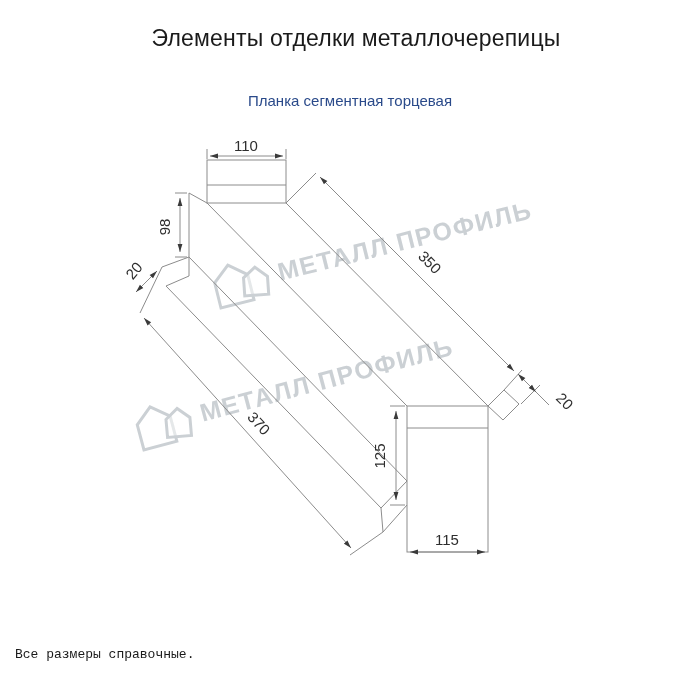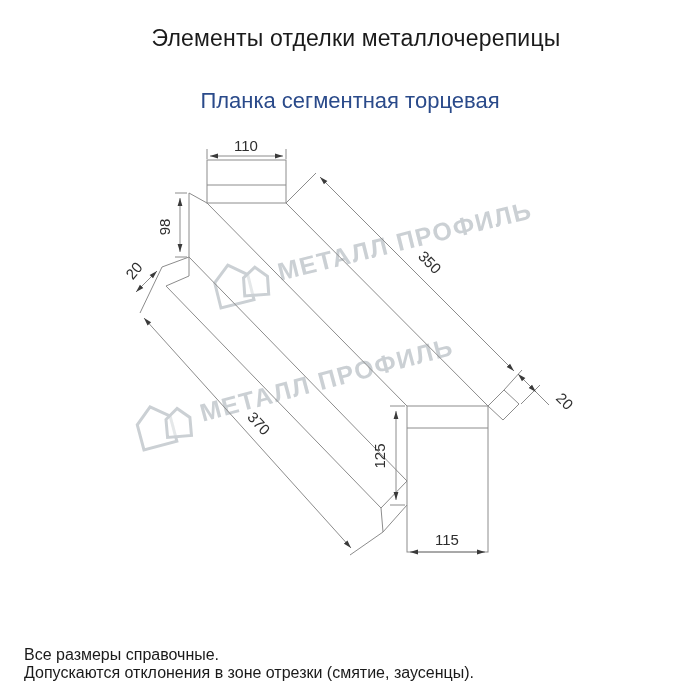--- a/index.html
+++ b/index.html
@@ -15,26 +15,26 @@
     overflow:hidden;
   }
   .page-title{
     position:absolute; top:25px; left:0; width:700px;
     text-align:center; font-size:23px; color:var(--text);
     letter-spacing:0.2px;
     padding-left:12px;
   }
   .drawing-title{
     position:absolute; top:92px; left:0; width:700px;
-    text-align:center; font-size:22px; line-height:18px;
+    text-align:center; font-size:15px; line-height:18px;
     color:var(--subtitle);
   }
   .notes{
-    position:absolute; left:24px; top:646px; width:600px;
-    font-size:16px; line-height:18px; color:var(--text);
+    position:absolute; left:15px; top:646px; width:600px;
+    font-size:13px; line-height:18px; color:var(--text);font-family:Liberation Mono, monospace;
   }
   svg.drawing{position:absolute; left:0; top:0;}
   .dline{stroke:var(--line); stroke-width:1; fill:none;}
   .dimline{stroke:var(--line); stroke-width:1; fill:none;}
   svg text.dim{
     font-family:"Liberation Sans", sans-serif;
     font-size:15px; fill:var(--dim-text);
   }
   .wm-text{
     font-family:"Liberation Sans", sans-serif;
@@ -148,14 +148,13 @@
   </g>
 
   <g>
     <line class="dimline" x1="410" y1="552" x2="485" y2="552" marker-start="url(#as)" marker-end="url(#ae)"></line>
     <text class="dim" x="447" y="545" text-anchor="middle">115</text>
   </g>
 </svg>
 
 <div class="notes">
   <div>Все размеры справочные.</div>
-  <div>Допускаются отклонения в зоне отрезки (смятие, заусенцы).</div>
 </div>
 
 </body></html>

